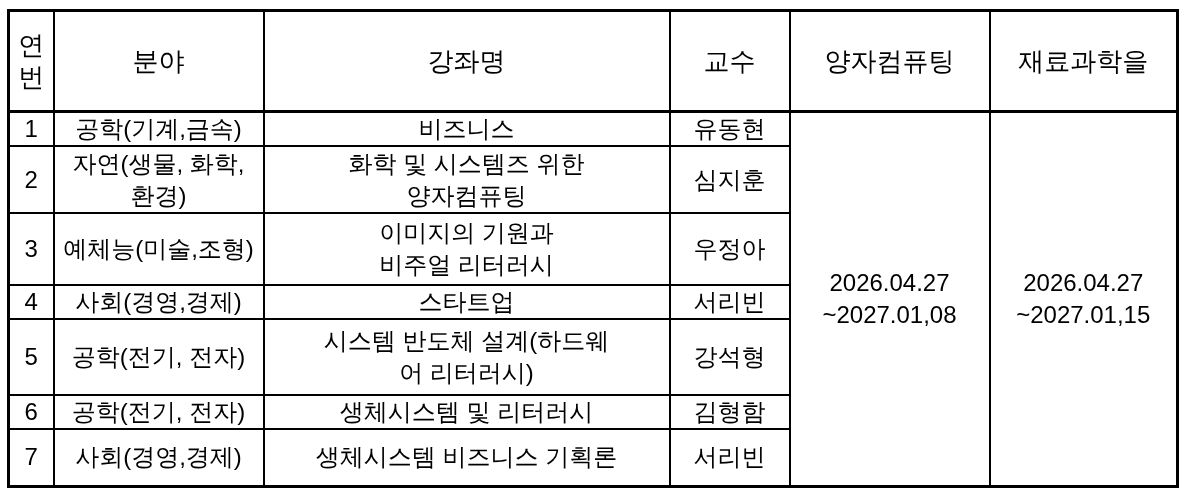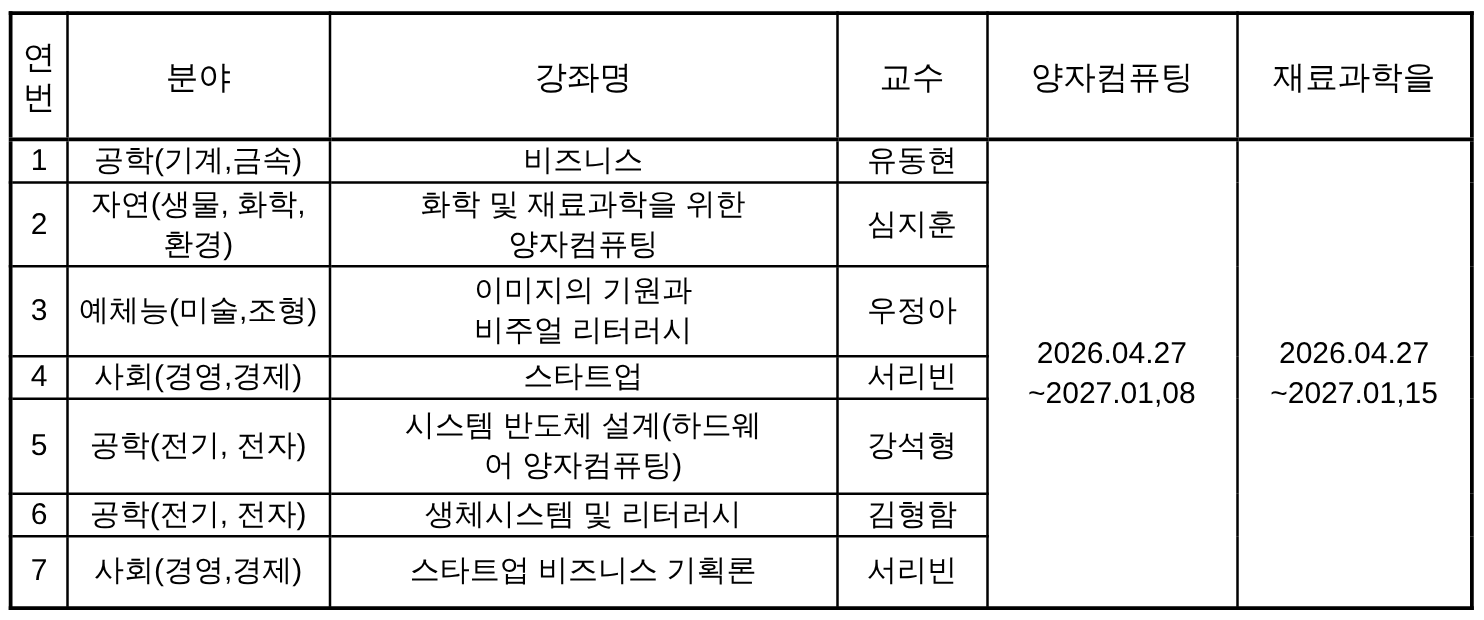--- a/index.html
+++ b/index.html
@@ -95,51 +95,51 @@
         <td>유동현</td>
         <td class="period-cell" rowspan="7">2026.04.27
 ~2027.01,08</td>
         <td class="period-cell" rowspan="7">2026.04.27
 ~2027.01,15</td>
       </tr>
       <tr class="r2">
         <td>2</td>
         <td>자연(생물, 화학,
 환경)</td>
-        <td>화학 및 재료과학을 위한
+        <td>화학 및 시스템즈 위한
 양자컴퓨팅</td>
         <td>심지훈</td>
       </tr>
       <tr class="r3">
         <td>3</td>
         <td>예체능(미술,조형)</td>
         <td>이미지의 기원과
 비주얼 리터러시</td>
         <td>우정아</td>
       </tr>
       <tr class="r4">
         <td>4</td>
         <td>사회(경영,경제)</td>
         <td>스타트업</td>
         <td>서리빈</td>
       </tr>
       <tr class="r5">
         <td>5</td>
         <td>공학(전기, 전자)</td>
         <td>시스템 반도체 설계(하드웨
-어 양자컴퓨팅)</td>
+어 리터러시)</td>
         <td>강석형</td>
       </tr>
       <tr class="r6">
         <td>6</td>
         <td>공학(전기, 전자)</td>
         <td>생체시스템 및 리터러시</td>
         <td>김형함</td>
       </tr>
       <tr class="r7">
         <td>7</td>
         <td>사회(경영,경제)</td>
-        <td>스타트업 비즈니스 기획론</td>
+        <td>생체시스템 비즈니스 기획론</td>
         <td>서리빈</td>
       </tr>
     </tbody>
   </table>
 </div>
 
 </body></html>

